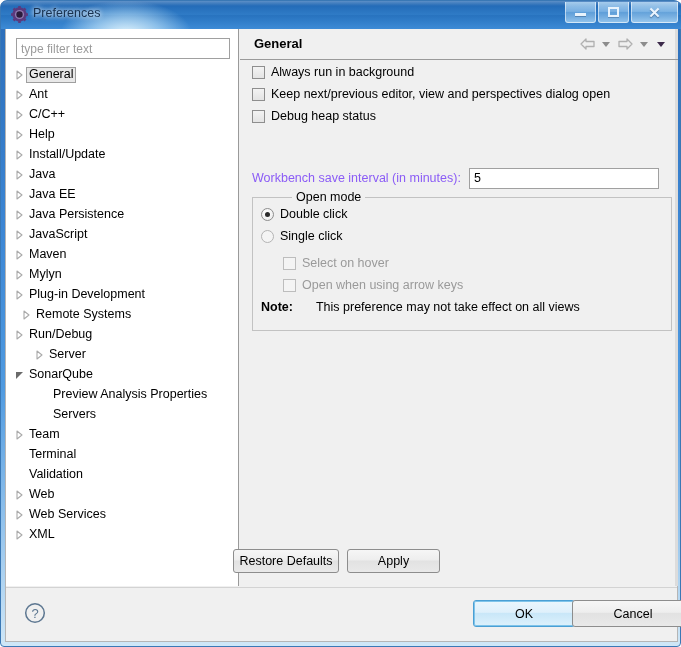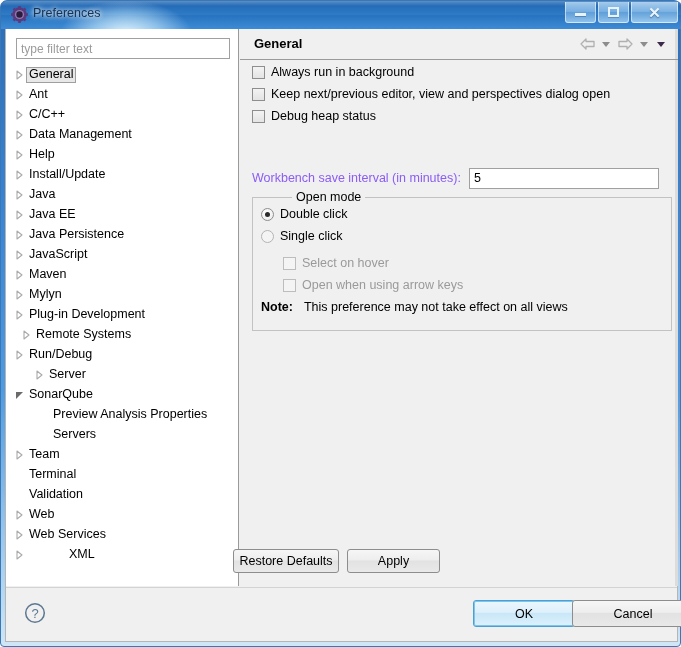--- a/index.html
+++ b/index.html
@@ -316,21 +316,21 @@
   .radio.off { border-color: #b4b4b4; background: #f4f4f4; }
   .radio-label { font-size: 12.5px; color: #000; line-height: 1; }
   .sub-chk { padding-left: 30px; }
   .note-row {
     padding-left: 8px;
     height: 22px;
     display: flex;
     align-items: center;
     font-size: 12.5px;
   }
-  .note-bold { font-weight: bold; margin-right: 11px; }
+  .note-bold { font-weight: bold; margin-right: 23px; }
 
   
   .btn {
     box-sizing: border-box;
     border: 1px solid #8d8d8d;
     border-radius: 3px;
     background: linear-gradient(to bottom, #f6f6f6 0%, #eeeeee 45%, #e2e2e2 50%, #e9e9e9 100%);
     font-family: "Liberation Sans", sans-serif;
     font-size: 12.5px;
     color: #000;
@@ -452,28 +452,20 @@
               </svg>
             </span>
             <span class="tree-label">C/C++</span>
           </div>
           <div class="tree-row" style="padding-left: 6px;">
             <span class="arrow">
               <svg width="9" height="10" viewBox="0 0 9 10">
                 <path d="M2 1 L7 5 L2 9 Z" fill="none" stroke="#aaaaaa" stroke-width="1.1" stroke-linejoin="round"></path>
               </svg>
             </span>
-            <span class="tree-label">Data Management</span>
-          </div>
-          <div class="tree-row" style="padding-left: 6px;">
-            <span class="arrow">
-              <svg width="9" height="10" viewBox="0 0 9 10">
-                <path d="M2 1 L7 5 L2 9 Z" fill="none" stroke="#aaaaaa" stroke-width="1.1" stroke-linejoin="round"></path>
-              </svg>
-            </span>
             <span class="tree-label">Help</span>
           </div>
           <div class="tree-row" style="padding-left: 6px;">
             <span class="arrow">
               <svg width="9" height="10" viewBox="0 0 9 10">
                 <path d="M2 1 L7 5 L2 9 Z" fill="none" stroke="#aaaaaa" stroke-width="1.1" stroke-linejoin="round"></path>
               </svg>
             </span>
             <span class="tree-label">Install/Update</span>
           </div>
@@ -598,21 +590,21 @@
             <span class="tree-label">Web</span>
           </div>
           <div class="tree-row" style="padding-left: 6px;">
             <span class="arrow">
               <svg width="9" height="10" viewBox="0 0 9 10">
                 <path d="M2 1 L7 5 L2 9 Z" fill="none" stroke="#aaaaaa" stroke-width="1.1" stroke-linejoin="round"></path>
               </svg>
             </span>
             <span class="tree-label">Web Services</span>
           </div>
-          <div class="tree-row" style="padding-left: 6px; gap: 40px;">
+          <div class="tree-row" style="padding-left: 6px;">
             <span class="arrow">
               <svg width="9" height="10" viewBox="0 0 9 10">
                 <path d="M2 1 L7 5 L2 9 Z" fill="none" stroke="#aaaaaa" stroke-width="1.1" stroke-linejoin="round"></path>
               </svg>
             </span>
             <span class="tree-label">XML</span>
           </div>
         </div>
     </div>
 

